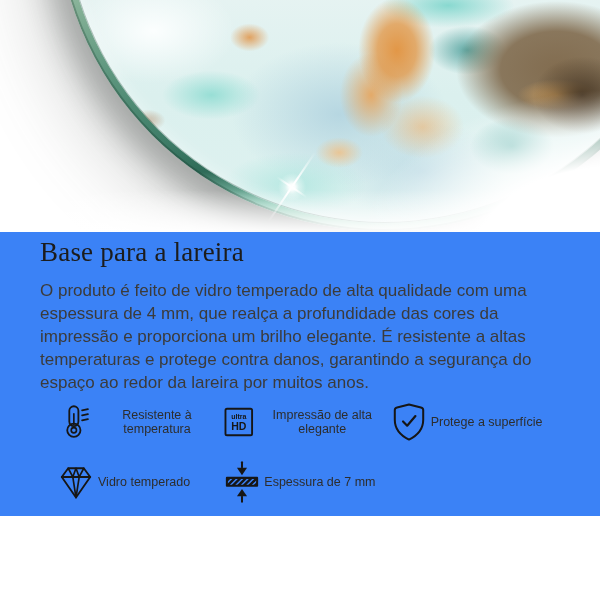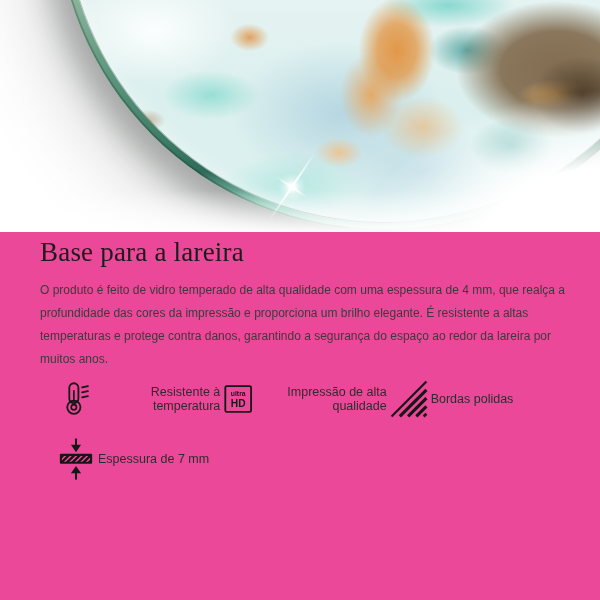--- a/index.html
+++ b/index.html
@@ -1,17 +1,17 @@
 <!DOCTYPE html>
 <html><head>
 <meta charset="utf-8">
 <style>
   html,body{margin:0;padding:0;background:#fff;}
   body{width:600px;height:600px;overflow:hidden;font-family:"Liberation Sans",sans-serif;}
-  .page{position:relative;width:600px;height:600px;background:#ec4899;overflow:hidden;}
+  .page{position:relative;width:600px;height:516px;background:#3b82f6;overflow:hidden;}
 
   
   .hero{position:relative;width:600px;height:232px;overflow:hidden;background:#fff;}
   .glass-bevel{
     position:absolute;left:56px;top:-425px;width:656px;height:656px;border-radius:50%;
     background:linear-gradient(to bottom,#aecbb6 56%,#84b096 66%,#5d967e 76%,#3f7d68 86%,#2f6b58 91%,#8fccb8 96%,#dcf1e5 100%);
     box-shadow:-14px 16px 28px rgba(40,45,42,.30), -32px 34px 70px rgba(90,95,92,.22), inset 0 0 0 2px rgba(22,50,38,.28);
   }
   .glass-art{
     position:absolute;left:8px;top:8px;width:640px;height:640px;border-radius:50%;overflow:hidden;
@@ -44,27 +44,27 @@
   .sparkle .ray2{width:36px;height:1.6px;transform:translate(-50%,-50%) rotate(34deg);}
   .fade{position:absolute;inset:0;pointer-events:none;
     background:
       radial-gradient(ellipse 340px 220px at 102% 110%, #fff 40%, rgba(255,255,255,0) 75%),
       linear-gradient(to bottom, rgba(255,255,255,0) 82%, rgba(255,255,255,.9) 99%);}
 
   
   .content{padding:0 33px 0 40px;}
   h1{margin:2px 0 0;font-family:"Liberation Serif",serif;font-weight:400;
      font-size:27px;line-height:36px;color:#1c1c1c;letter-spacing:.2px;}
-  .desc{margin:9px 0 0;max-width:530px;font-size:12px;line-height:23px;color:#3b3b3b;}
+  .desc{margin:9px 0 0;max-width:530px;font-size:17px;line-height:23px;color:#3b3b3b;}
 
   
   .features{margin:6px 14px 0 14px;display:grid;grid-template-columns:repeat(3,1fr);row-gap:16px;}
   .feature{display:flex;align-items:center;}
   .ficon{width:44px;height:44px;}
-  .flabel{font-size:12.5px;color:#2d2d2d;text-align:right;}
+  .flabel{font-size:12.5px;color:#2d2d2d;text-align:center;}
   .uhd-small{font-family:"Liberation Sans",sans-serif;font-size:9px;font-weight:600;}
   .uhd-big{font-family:"Liberation Sans",sans-serif;font-size:13.5px;font-weight:700;}
 </style>
 </head>
 <body>
 
 <div class="page">
 
   <div class="hero">
     <div class="glass-bevel">
@@ -97,35 +97,41 @@
         </svg>
         <div class="flabel">Resistente à temperatura</div>
       </div>
 
       <div class="feature">
         <svg class="ficon" viewBox="0 0 48 48" fill="none" stroke="#161616" stroke-width="2.4" stroke-linejoin="round">
           <rect x="7" y="7" width="34" height="34" rx="2"></rect>
           <text class="uhd-small" x="24" y="20" text-anchor="middle" fill="#161616" stroke="none">ultra</text>
           <text class="uhd-big" x="24" y="34" text-anchor="middle" fill="#161616" stroke="none">HD</text>
         </svg>
-        <div class="flabel">Impressão de alta qualidade</div>
+        <div class="flabel">Impressão de alta elegante</div>
       </div>
 
-
+      <div class="feature">
+        <svg class="ficon" viewBox="0 0 48 48" fill="none" stroke="#161616" stroke-width="2.2" stroke-linecap="round" stroke-linejoin="round">
+          <path d="M24 4.8 L37 8.2 Q39.5 8.8 39.5 11 V21.5 C39.5 32 32.5 39 24 43.2 C15.5 39 8.5 32 8.5 21.5 V11 Q8.5 8.8 11 8.2 Z"></path>
+          <polyline points="17.5,23.5 22,28 31,17.5" stroke-width="2.4"></polyline>
+        </svg>
+        <div class="flabel">Protege a superfície</div>
+      </div>
 
       <div class="feature">
-        <svg class="ficon" viewBox="0 0 48 48" fill="none" stroke="#161616" stroke-linecap="butt">
-          <line x1="5" y1="43" x2="43" y2="5" stroke-width="2.4"></line>
-          <line x1="14" y1="43" x2="43" y2="14" stroke-width="3.4"></line>
-          <line x1="23" y1="43" x2="43" y2="23" stroke-width="3.4"></line>
-          <line x1="32" y1="43" x2="43" y2="32" stroke-width="3.4"></line>
-          <line x1="40" y1="43" x2="43" y2="40" stroke-width="3"></line>
+        <svg class="ficon" viewBox="0 0 48 48" fill="none" stroke="#161616" stroke-width="2" stroke-linecap="round" stroke-linejoin="round">
+          <path d="M15.5 9 H32.5 L39.5 18.5 L24 41 L8.5 18.5 Z"></path>
+          <line x1="8.5" y1="18.5" x2="39.5" y2="18.5"></line>
+          <path d="M15.5 9 L20.5 18.5 L24 9 L27.5 18.5 L32.5 9" stroke-width="1.8"></path>
+          <path d="M20.5 18.5 L24 41 L27.5 18.5" stroke-width="1.8"></path>
         </svg>
-        <div class="flabel">Bordas polidas</div>
+        <div class="flabel">Vidro temperado</div>
       </div>
+
 
       <div class="feature">
         <svg class="ficon" viewBox="0 0 48 48" fill="none" stroke="#161616" stroke-width="2.2" stroke-linecap="round" stroke-linejoin="round">
           <defs>
             <clipPath id="barclip">
                 <rect x="7.5" y="19.5" width="33" height="8.5"></rect>
               </clipPath>
           </defs>
           <g clip-path="url(#barclip)" stroke-width="2.6">
             <line x1="2" y1="28" x2="10.5" y2="19.5"></line>

